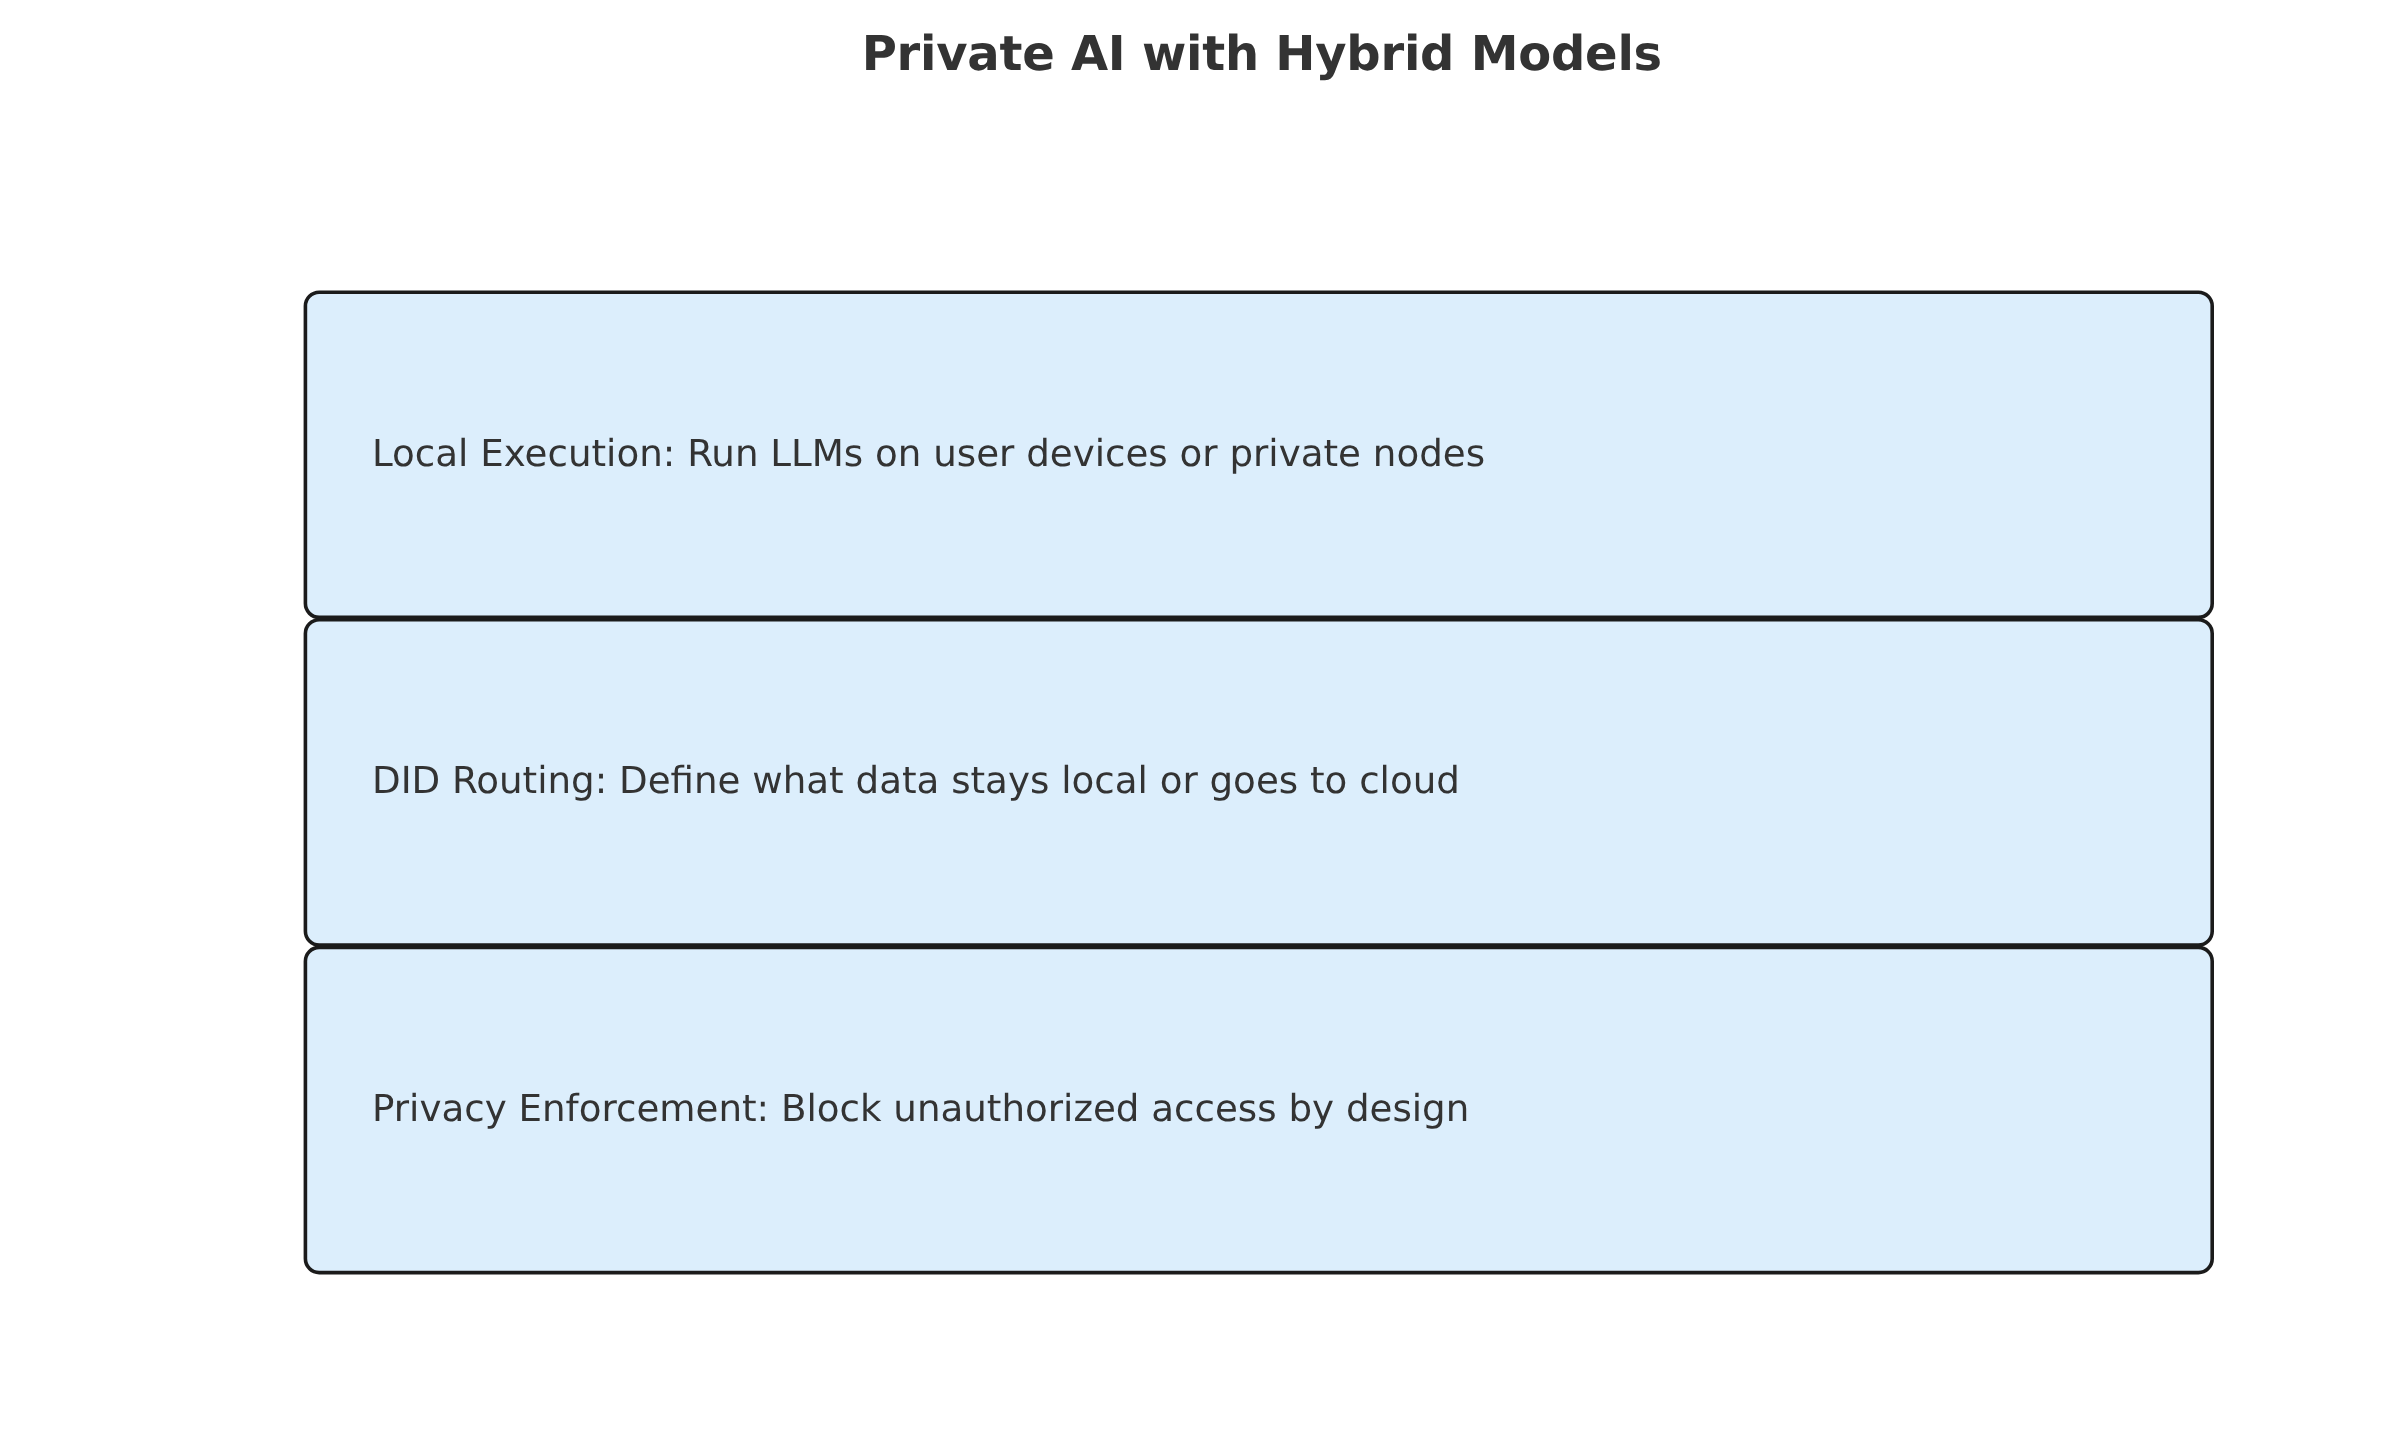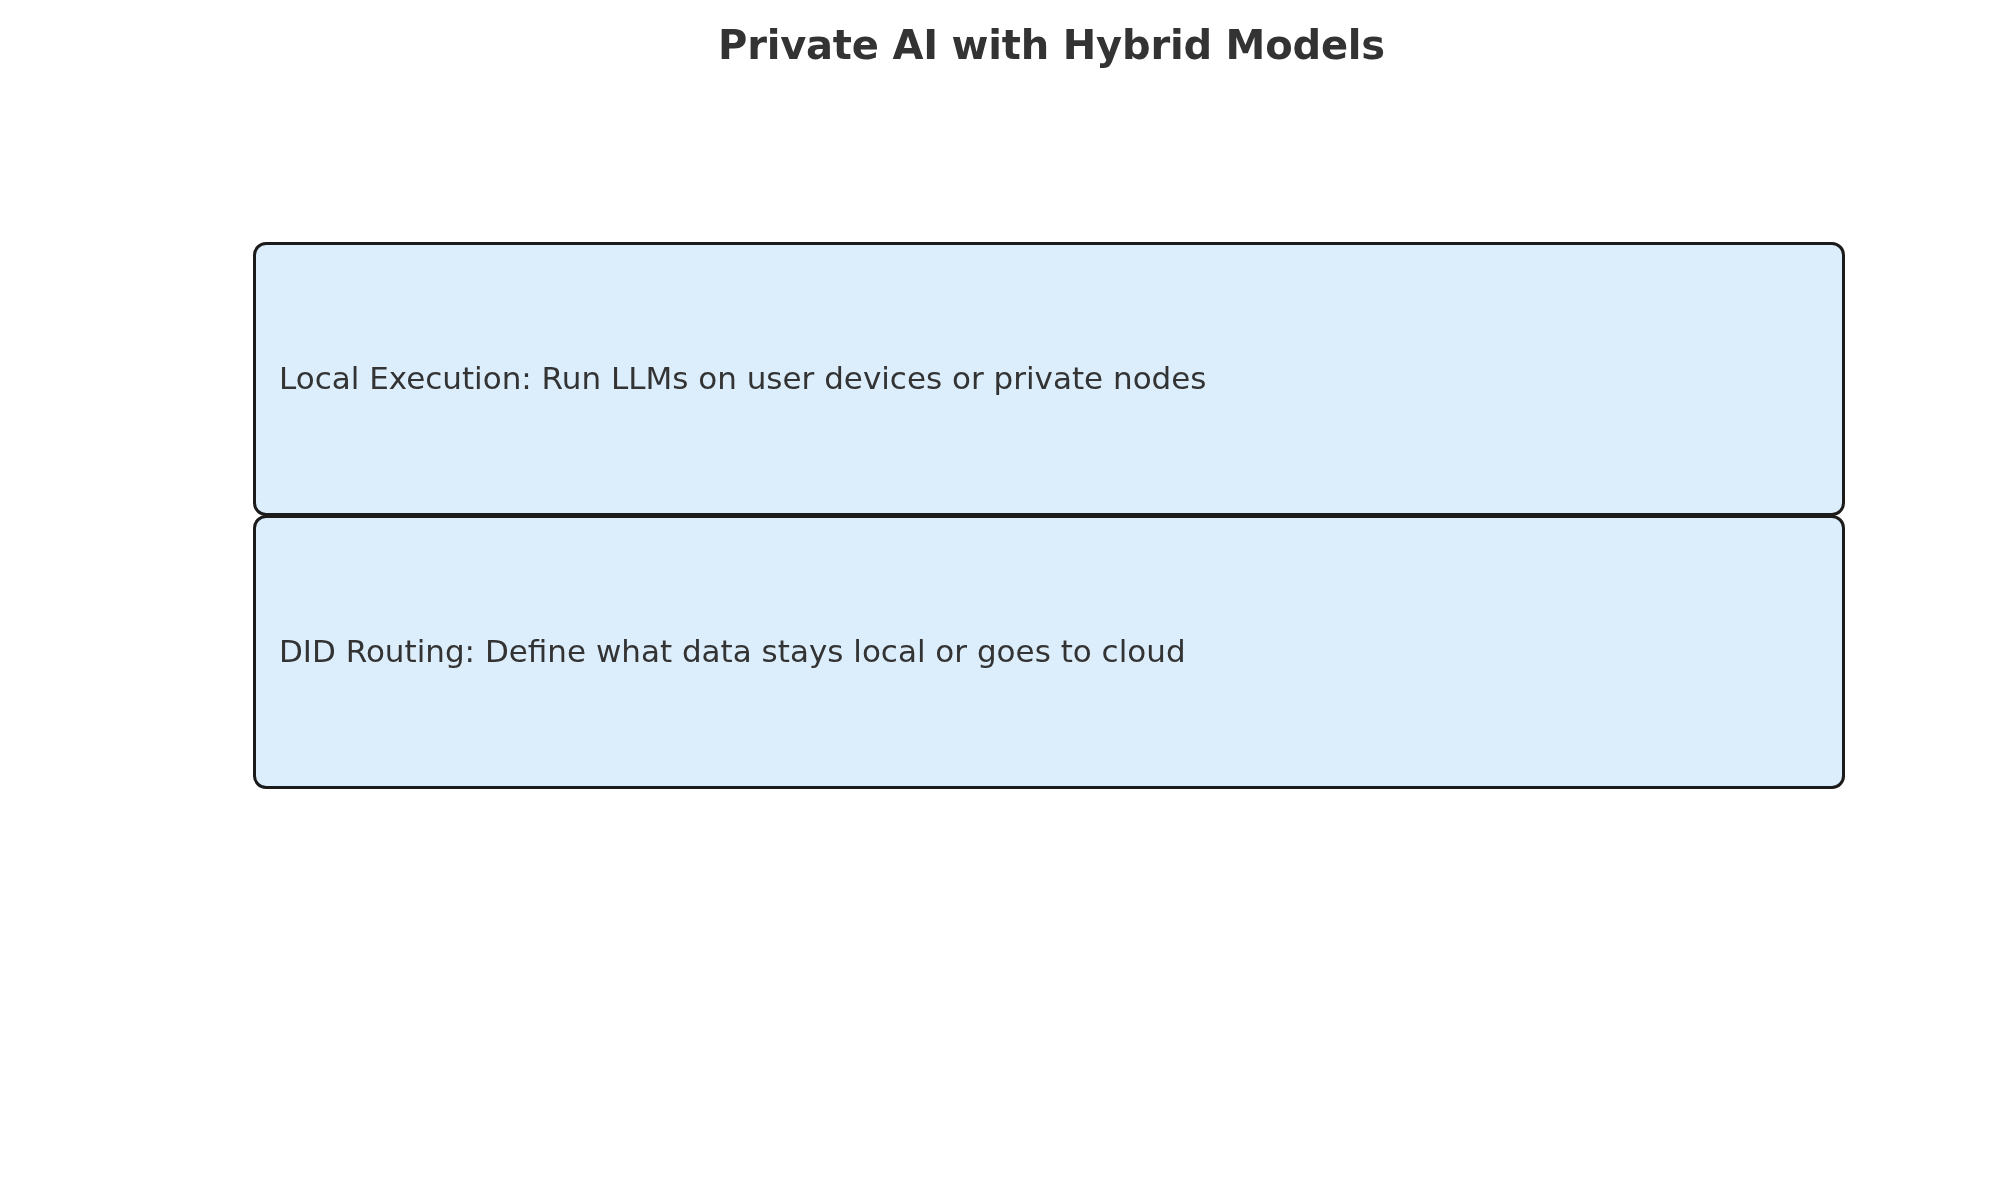--- a/index.html
+++ b/index.html
@@ -48,21 +48,21 @@
     background: #dceefc;
     border: 3px solid #1b1b1b;
     border-radius: 13px;
     display: flex;
     align-items: center;
   }
   .flow-node.node-1 { top: 0px;   z-index: 3; }
   .flow-node.node-2 { top: 273px; z-index: 2; }
   .flow-node.node-3 { top: 546px; z-index: 1; }
   .flow-node-label {
-    padding-left: 23px;
+    padding-left: 54px;
     font-size: 31px;
     font-weight: normal;
     color: #333333;
     line-height: 1.2;
     white-space: nowrap;
   }
 </style>
 </head>
 <body>
 
@@ -73,15 +73,18 @@
   <div id="flow-stack">
 
     <div class="flow-node node-1">
       <div class="flow-node-label">Local Execution: Run LLMs on user devices or private nodes</div>
     </div>
 
     <div class="flow-node node-2">
       <div class="flow-node-label">DID Routing: Define what data stays local or goes to cloud</div>
     </div>
 
+    <div class="flow-node node-3">
+      <div class="flow-node-label">Privacy Enforcement: Block unauthorized access by design</div>
+    </div>
 
   </div>
 </div>
 
 </body></html>

